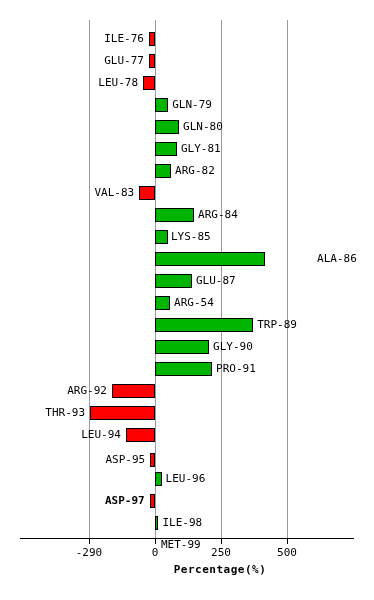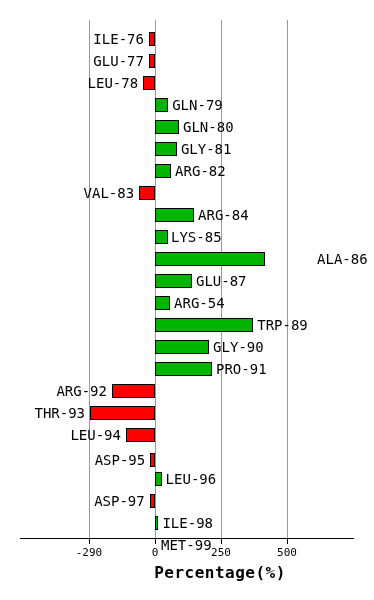--- a/index.html
+++ b/index.html
@@ -44,21 +44,21 @@
     color:#000;
     transform:translateX(-50%);
     white-space:nowrap;
     letter-spacing:0px;
   }
   .xaxis-title{
     position:absolute;
     top:563px;
     left:0;width:374px;
     text-align:center;
-    font-size:16px;
+    font-size:11px;
     font-weight:bold;
     color:#000;
     letter-spacing:0.5px;
   }
   .xaxis-title-shift{padding-left:66px;}
 
   
   .row{position:absolute;left:0;width:374px;height:22px;}
   .bar{
     position:absolute;
@@ -68,21 +68,21 @@
     box-sizing:border-box;
   }
   .bar.pos{background:#00b400;}
   .bar.neg{background:#ff0000;}
   .bar.zerolen{background:transparent;border:none;width:0;}
   .barlabel{
     position:absolute;
     top:4px;
     height:14px;
     line-height:14px;
-    font-size:14px;
+    font-size:11px;
     color:#000;
     white-space:nowrap;
   }
   .barlabel.right{}
   .barlabel.left{transform:translateX(-100%);}
 </style>
 </head>
 <body>
 
 <div id="chart-root">
@@ -173,21 +173,21 @@
         <div class="row" style="top: 449px;">
           <div class="bar neg" style="left: 150.248px; width: 4.752px;"></div>
           <div class="barlabel left" style="left: 145.248px;">ASP-95</div>
         </div>
         <div class="row" style="top: 468px;">
           <div class="bar pos" style="left: 155px; width: 6.6px;"></div>
           <div class="barlabel right" style="left: 165.6px;">LEU-96</div>
         </div>
         <div class="row" style="top: 490px;">
           <div class="bar neg" style="left: 149.72px; width: 5.28px;"></div>
-          <div class="barlabel left" style="left: 144.72px;">ASP-97</div>
+          <div class="barlabel left" style="left: 144.72px; font-weight: bold;">ASP-97</div>
         </div>
         <div class="row" style="top: 512px;">
           <div class="bar pos" style="left: 155px; width: 3.432px;"></div>
           <div class="barlabel right" style="left: 162.432px;">ILE-98</div>
         </div>
         <div class="row" style="top: 534px;">
           <div class="bar zerolen" style="left: 155px;"></div>
           <div class="barlabel right" style="left: 161px;">MET-99</div>
         </div>
       </div>

